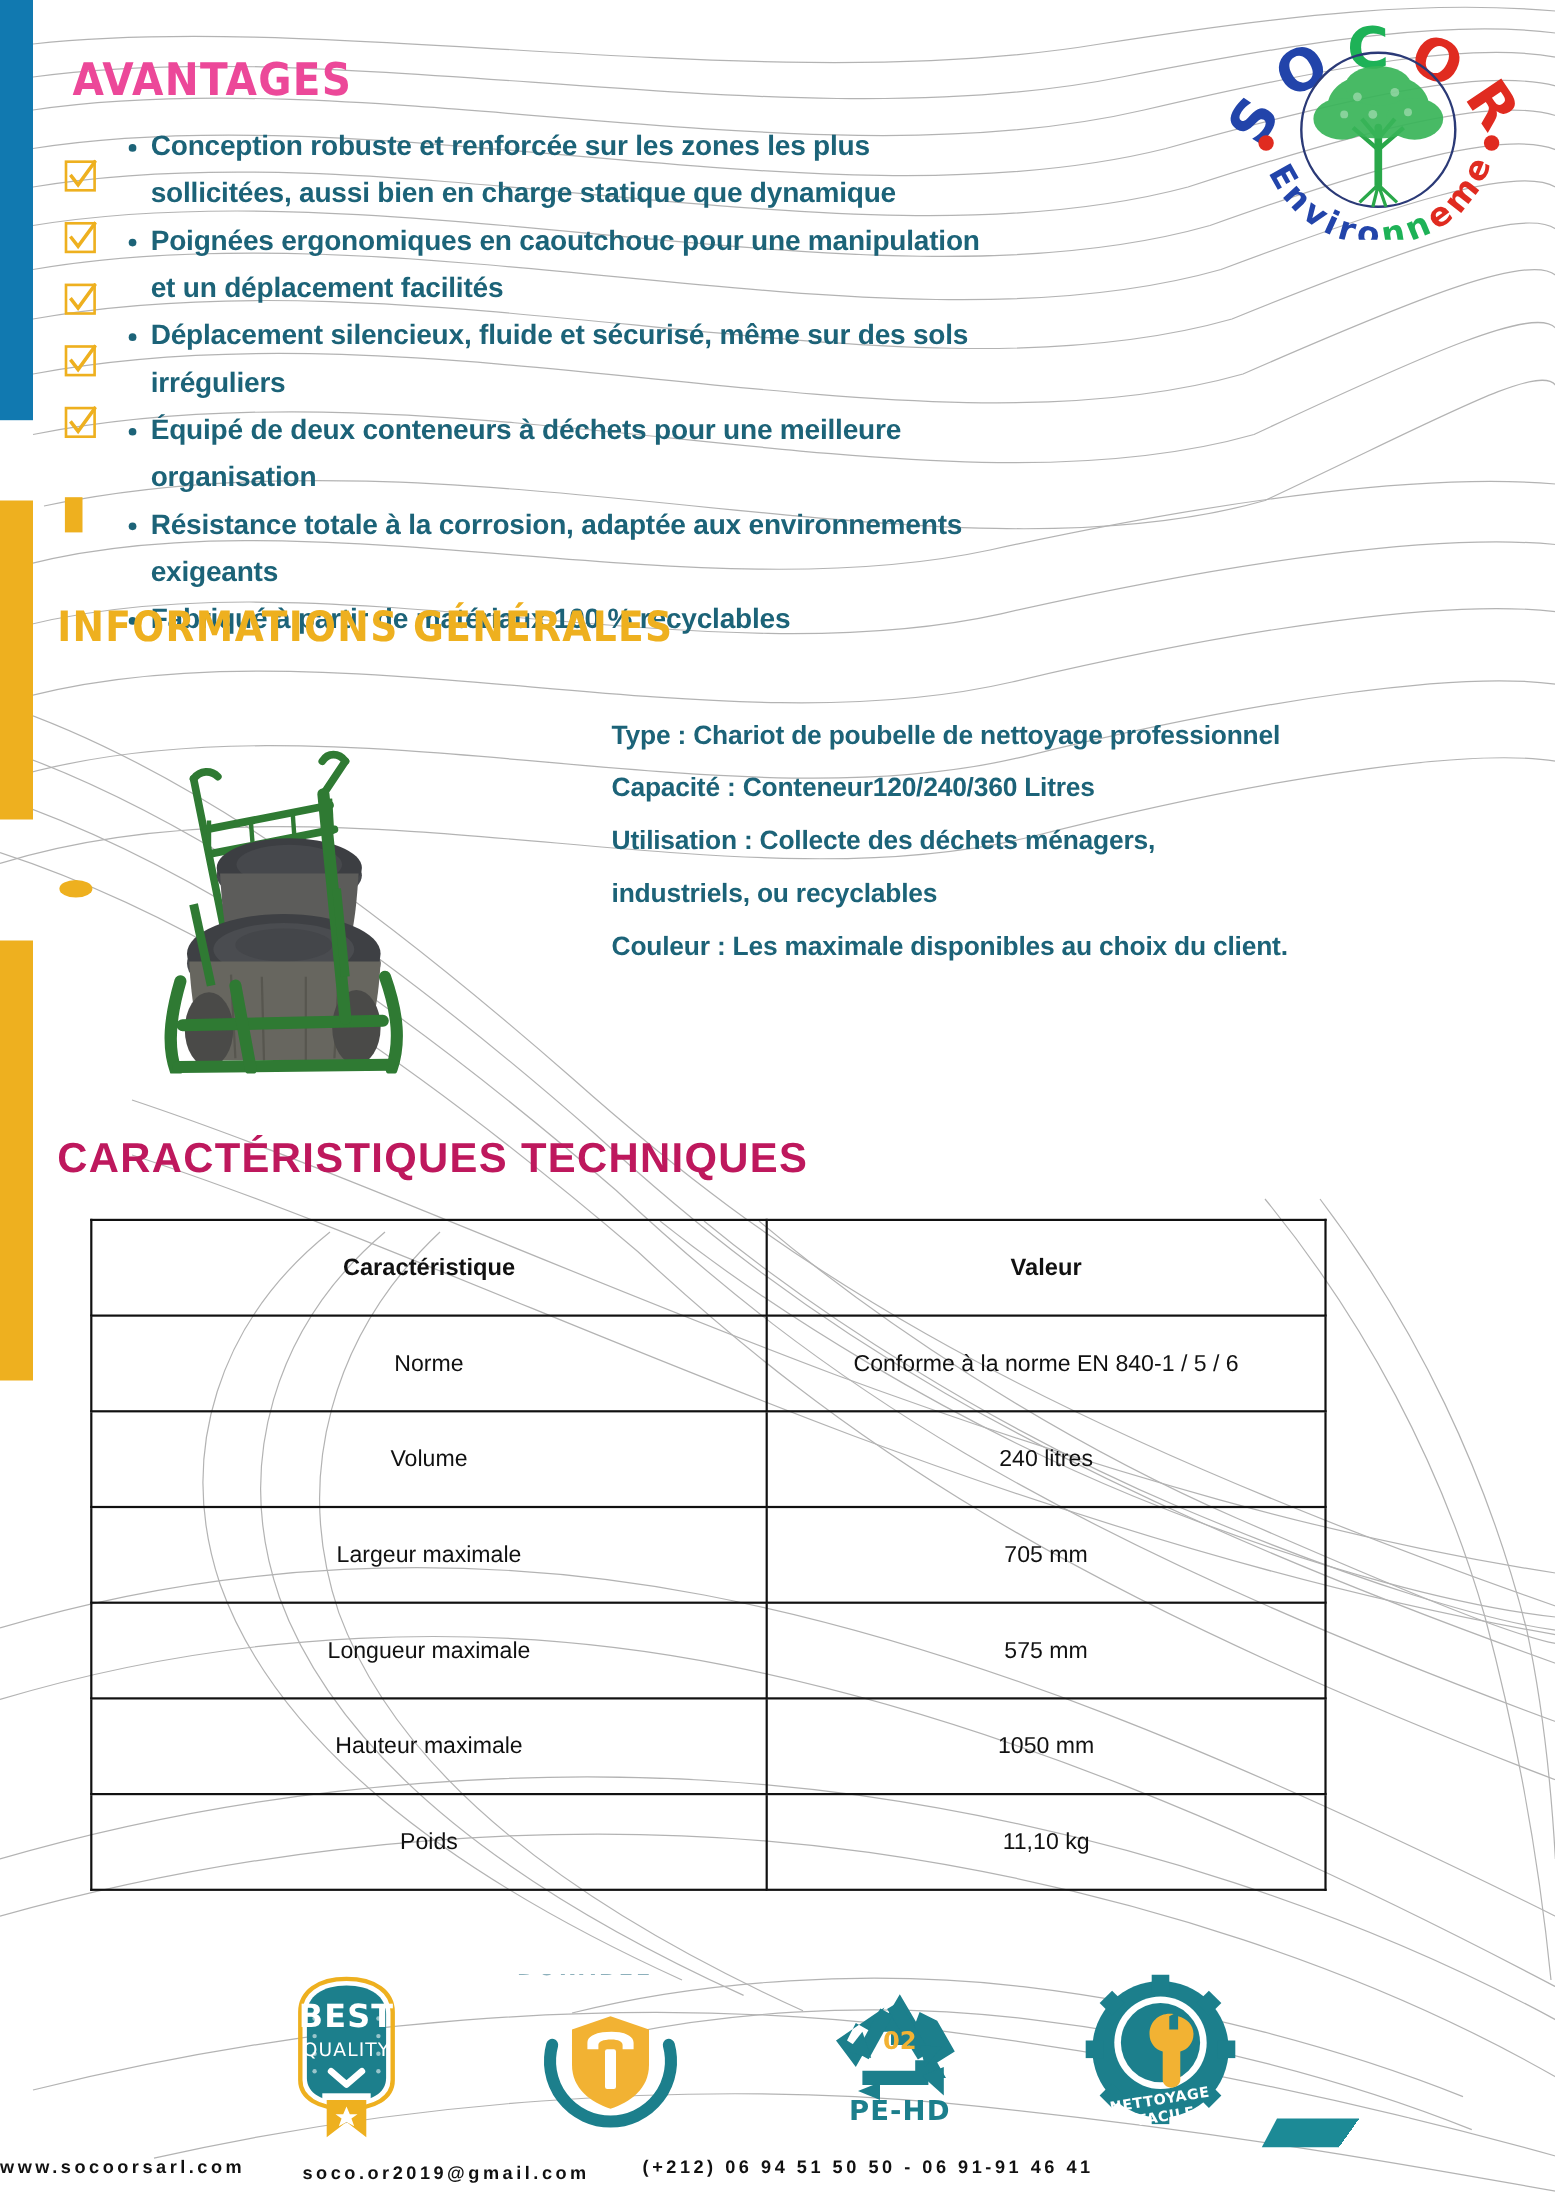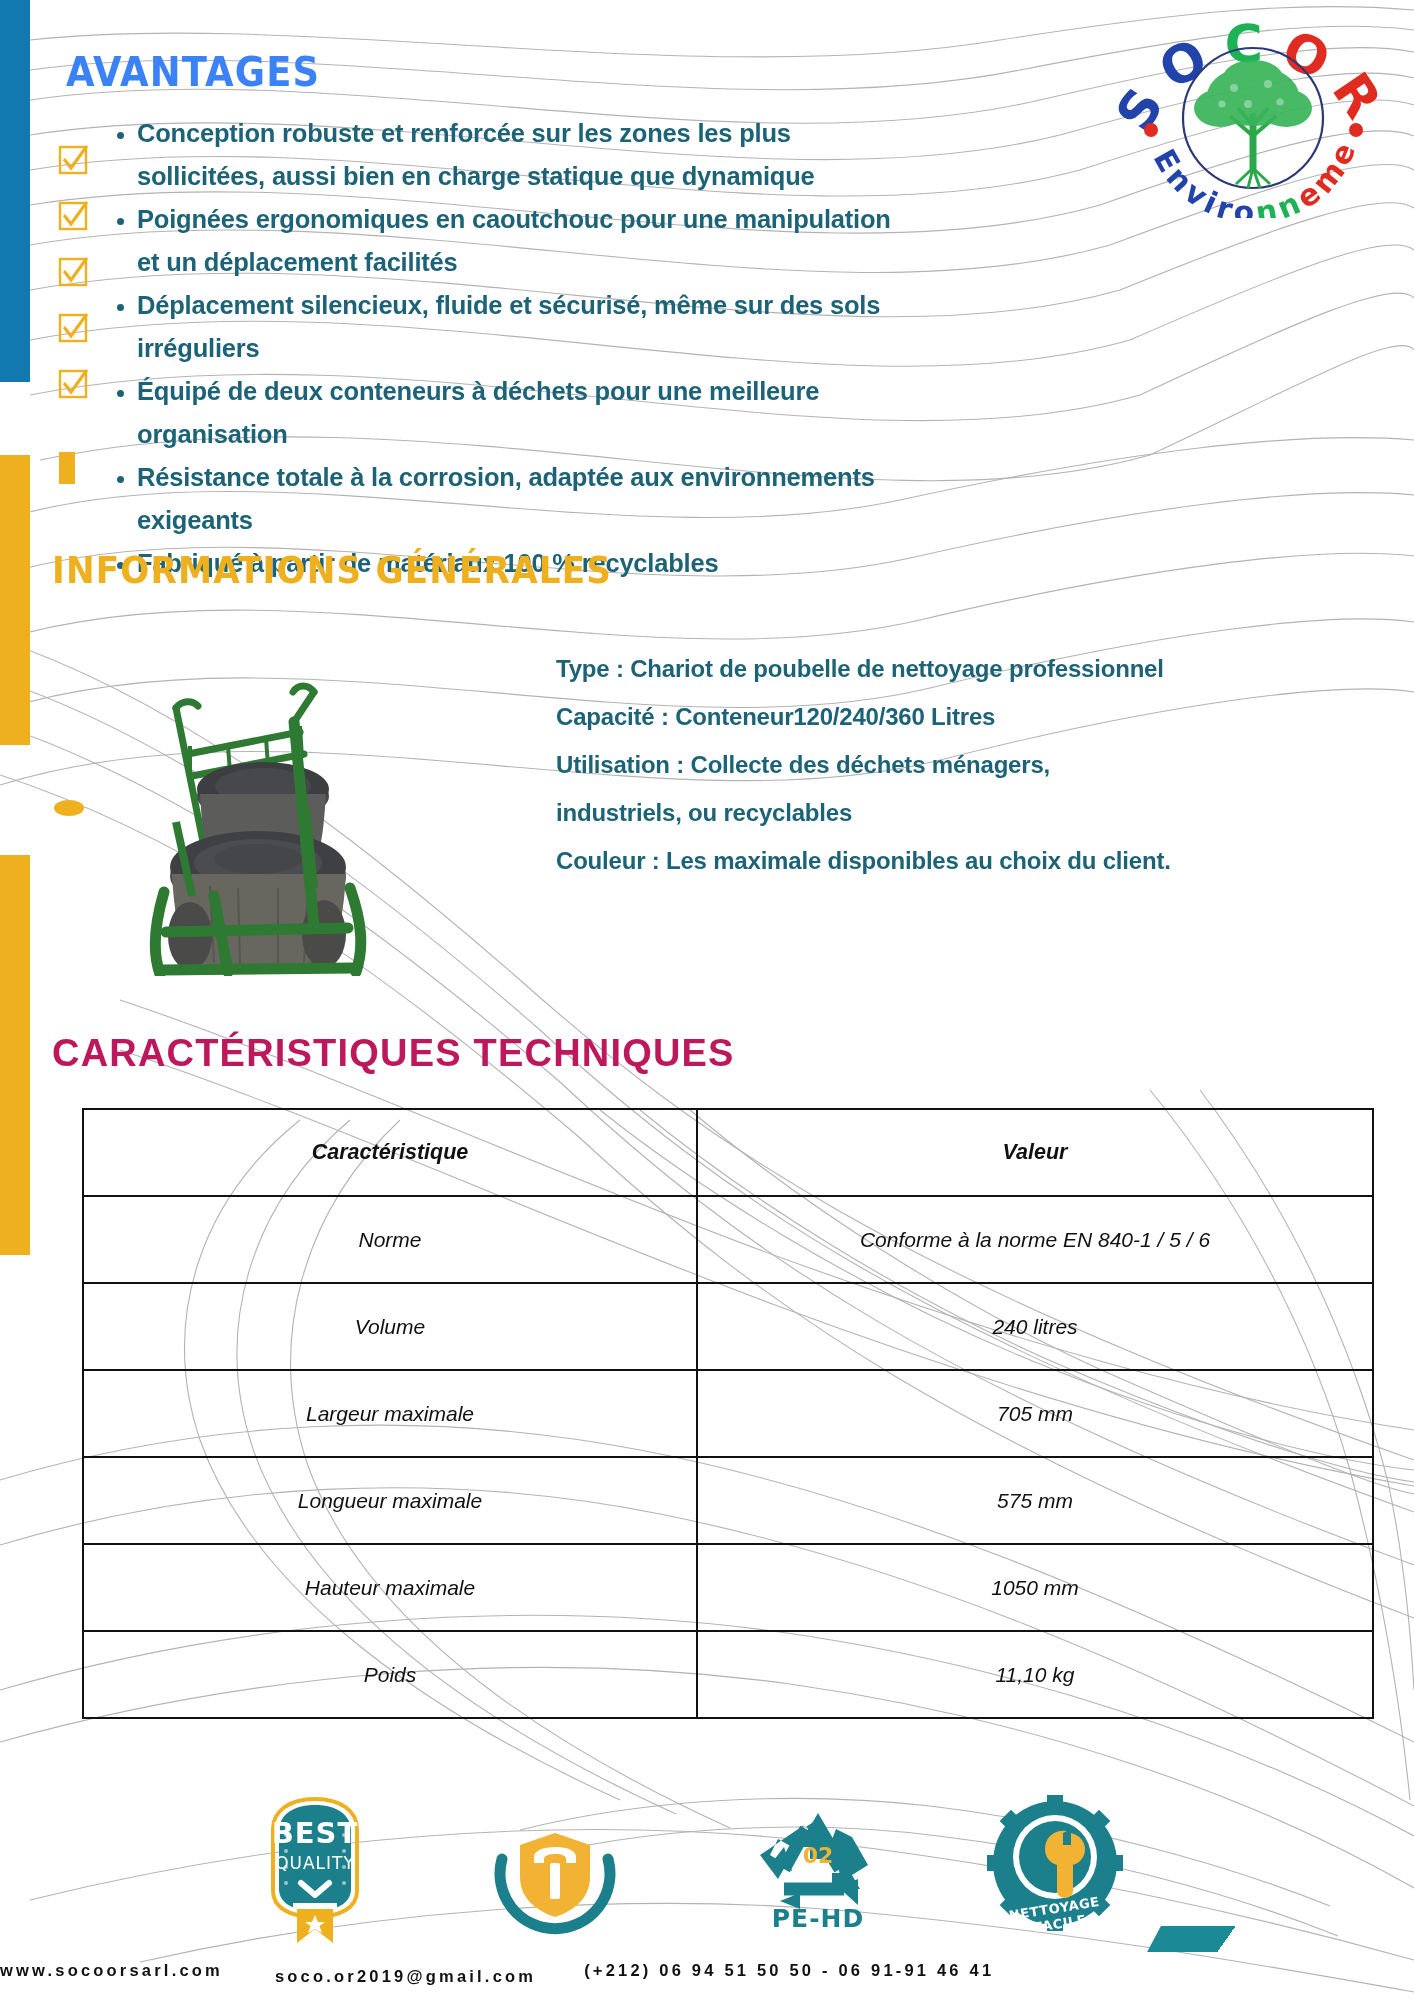--- a/index.html
+++ b/index.html
@@ -25,21 +25,21 @@
 
   h1.sec{
     margin:0;
     font-weight:bold;
     letter-spacing:1.2px;
     font-stretch:condensed;
     text-transform:uppercase;
   }
   .h-avantages{
     position:absolute;left:66px;top:48px;
-    font-size:41px;color:#3b82f6;
+    font-size:41px;color:#ec4899;
     font-family:"DejaVu Sans", sans-serif;
     font-weight:bold;letter-spacing:1px;
   }
   .h-infos{
     position:absolute;left:52px;top:548px;
     font-size:38px;color:#eeb01f;
     font-family:"DejaVu Sans", sans-serif;
     font-weight:bold;letter-spacing:1px;
   }
   .h-carac{
@@ -75,25 +75,24 @@
   .infolist{
     position:absolute;left:556px;top:645px;width:620px;
     color:#1c6378;
     font-family:"Liberation Sans", sans-serif;
     font-size:24px;font-weight:bold;line-height:48px;
     letter-spacing:-0.2px;
   }
 
   
   table.specs{
-    position:absolute;left:82px;top:1108px;width:1292px;
+    position:absolute;left:82px;top:1108px;width:1124px;
     border-collapse:collapse;
     background:transparent;
     font-family:"Liberation Sans", sans-serif;
-    font-style:italic;
   }
   table.specs td,table.specs th{
     border:2.2px solid #111;
     height:83px;
     text-align:center;
     vertical-align:middle;
     font-size:21px;
     font-weight:normal;
     color:#111;
     background:transparent;

